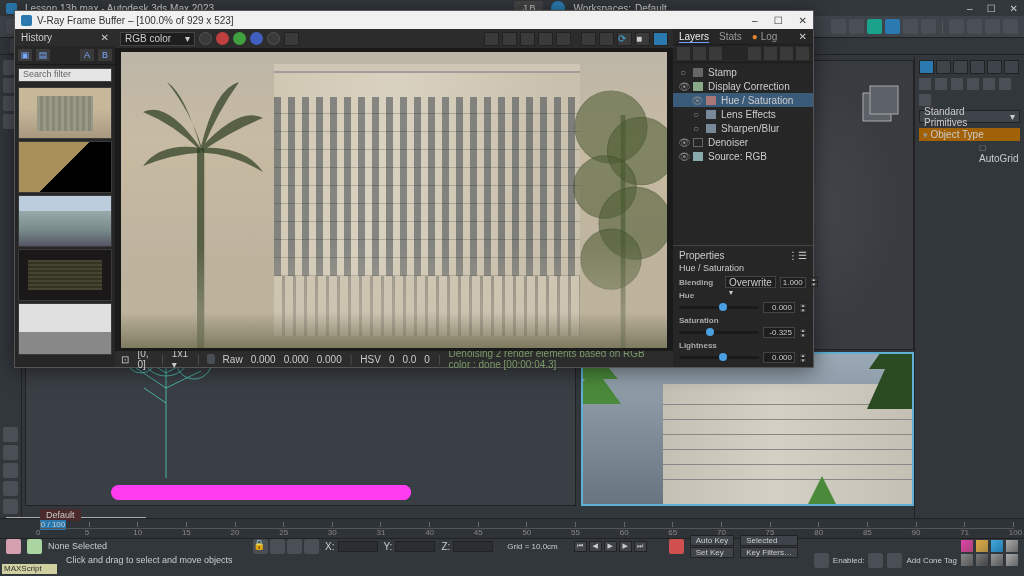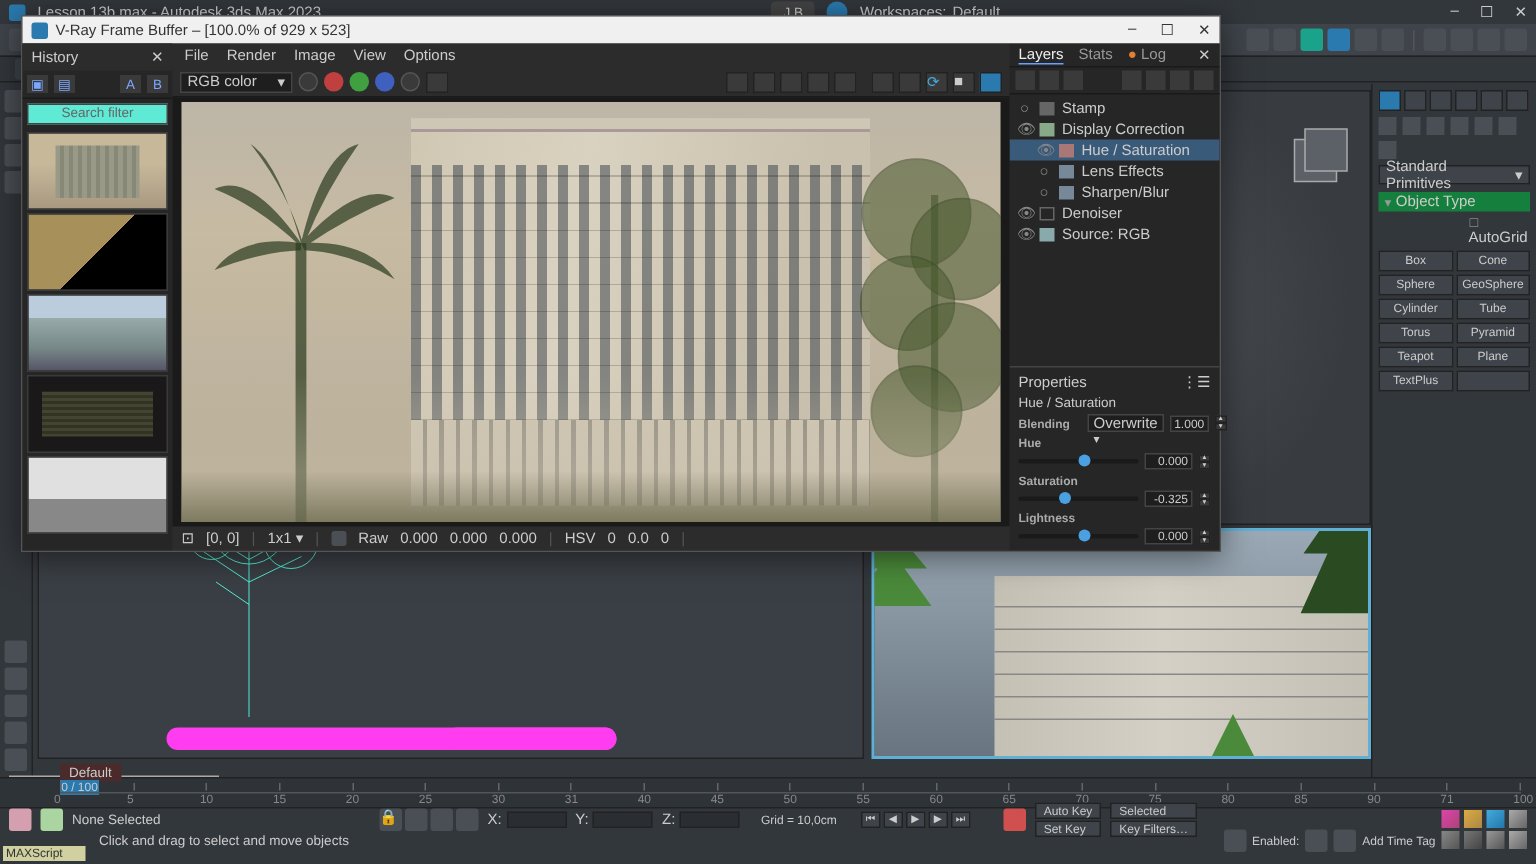--- a/index.html
+++ b/index.html
@@ -76,39 +76,39 @@
 
 
 .cmd { position:absolute; right:0; top:56px; width:110px; bottom:58px; background:#32373c; border-left:1px solid #222; padding:4px; }
 .cmd-tabs { display:flex; gap:2px; margin-bottom:4px;}
 .cmd-tab { width:15px;height:14px;background:#3e444a;border:1px solid #222; }
 .cmd-tab.active{ background:#2a7aaf; }
 .cmd-tabs2{ display:flex; gap:4px; margin-bottom:4px; flex-wrap:wrap;}
 .cmd-ic{width:12px;height:12px;background:#4a4f55;}
 .cmd-drop { width:100%; background:#3e444a; border:1px solid #222; height:13px; font-size:9px; padding:0 4px; display:flex;align-items:center;justify-content:space-between;}
 .cmd-sect { margin-top:5px; }
-.cmd-sect-h { background:#15803d; padding:1px 4px; font-size:9px; display:flex;align-items:center;}
+.cmd-sect-h { background:#a16207; padding:1px 4px; font-size:9px; display:flex;align-items:center;}
 .cmd-sect-h::before{content:"▾ ";color:#999;margin-right:3px;}
 .cmd-grid { display:grid; grid-template-columns:1fr 1fr; gap:2px; margin-top:3px;}
 .cmd-btn { background:#3e444a; border:1px solid #222; height:14px; font-size:8px; text-align:center; line-height:12px;}
 .cmd-chk { font-size:8px; color:#888; margin:3px 0 3px 12px;padding-left:48px;}
 .color-swatch{ width:16px;height:12px;background:#ff3cf0; margin-left:auto; margin-top:3px; border:1px solid #222;}
 
 
 .vfb { position:absolute; left:14px; top:10px; width:800px; height:358px; background:#2c2c2c; border:1px solid #555; box-shadow:0 3px 20px rgba(0,0,0,0.5); display:flex; flex-direction:column; }
 .vfb-title { height:18px; background:#f0f0f0; display:flex; align-items:center; padding:0 6px; }
 .vfb-title .ico { width:11px;height:11px;background:#2a7aaf;border-radius:2px;margin-right:5px;}
 .vfb-title span { color:#333; font-size:10px;}
 .vfb-title .wc { margin-left:auto; display:flex; gap:16px; color:#666; font-size:11px;}
 .vfb-body { flex:1; display:flex; min-height:0; }
 .vfb-history { width:100px; background:#262626; display:flex; flex-direction:column;}
 .vfb-history-h { background:#2c2c2c; padding:3px 6px; color:#6aa0ff; font-size:10px; display:flex;align-items:center;justify-content:space-between;}
 .vfb-history-tb { display:flex; gap:4px; padding:3px; border-bottom:1px solid #1a1a1a;}
 .hist-ic{width:14px;height:12px;background:#3a3a3a;display:flex;align-items:center;justify-content:center;color:#7aa8ff;font-size:9px;}
-.vfb-search { margin:3px; height:14px; background:#5eead4; border:1px solid #444; font-size:9px; padding:0 4px; color:#666;text-align:center;}
+.vfb-search { margin:3px; height:14px; background:#e5e5e5; border:1px solid #444; font-size:9px; padding:0 4px; color:#666;}
 .vfb-thumbs { flex:1; overflow:hidden; }
 .thumb { width:94px; height:52px; margin:2px 3px; border:1px solid #3a3a3a; }
 .th1{background:linear-gradient(180deg,#c8b89a 40%,#a89880);position:relative;}
 .th1::after{content:"";position:absolute;left:20%;right:20%;top:15%;bottom:15%;background:repeating-linear-gradient(90deg,#998,#998 3px,#887 3px,#887 6px);}
 .th2{background:linear-gradient(135deg,#a8905a 50%,#000 50%);}
 .th3{background:linear-gradient(180deg,#bcd 30%,#9aa 30%,#788 70%,#556);}
 .th4{background:#1a1818;position:relative;}
 .th4::after{content:"";position:absolute;left:10%;right:10%;top:20%;bottom:20%;background:repeating-linear-gradient(0deg,#443,#443 2px,#332 2px,#332 4px);}
 .th5{background:linear-gradient(180deg,#e0e0e0 55%,#888 55%);}
 
@@ -411,21 +411,21 @@
       </div>
     </div>
     <div class="status-row2">
       <span class="maxscript">MAXScript Mi…</span>
       <span style="margin-left:60px;font-size:9px">Click and drag to select and move objects</span>
       <div style="margin-left:auto;display:flex;gap:4px;align-items:center">
         <span class="tbtn"></span>
         <span style="font-size:8px">Enabled:</span>
         <span class="tbtn"></span>
         <span class="tbtn"></span>
-        <span style="font-size:8px">Add Time Tag</span>
+        <span style="font-size:8px">Add Cone Tag</span>
         <div class="cubes">
             <span class="c4"></span>
             <span class="c5"></span>
             <span class="c6"></span>
             <span class="c3"></span>
           </div>
       </div>
     </div>
   </div>
 
@@ -449,34 +449,20 @@
       </div>
     <div class="cmd-drop">
         <span>Standard Primitives</span>
         <span>▾</span>
       </div>
     <div class="cmd-sect">
       <div class="cmd-sect-h">
           <span>Object Type</span>
         </div>
       <div class="cmd-chk">☐ <span>AutoGrid</span></div>
-      <div class="cmd-grid" id="cmd-grid">
-          <div class="cmd-btn">Box</div>
-          <div class="cmd-btn">Cone</div>
-          <div class="cmd-btn">Sphere</div>
-          <div class="cmd-btn">GeoSphere</div>
-          <div class="cmd-btn">Cylinder</div>
-          <div class="cmd-btn">Tube</div>
-          <div class="cmd-btn">Torus</div>
-          <div class="cmd-btn">Pyramid</div>
-          <div class="cmd-btn">Teapot</div>
-          <div class="cmd-btn">Plane</div>
-          <div class="cmd-btn">TextPlus</div>
-          <div class="cmd-btn"></div>
-        </div>
     </div>
   </div>
 </div>
 
 <div class="vfb">
   <div class="vfb-title">
     <span class="ico"></span>
     <span>V-Ray Frame Buffer – [100.0% of 929 x 523]</span>
     <span class="wc">
       <span>–</span>
@@ -500,27 +486,20 @@
       <div class="vfb-search">Search filter</div>
       <div class="vfb-thumbs">
         <div class="thumb th1"></div>
         <div class="thumb th2"></div>
         <div class="thumb th3"></div>
         <div class="thumb th4"></div>
         <div class="thumb th5"></div>
       </div>
     </div>
     <div class="vfb-main">
-      <div class="vfb-menu">
-        <span>File</span>
-        <span>Render</span>
-        <span>Image</span>
-        <span>View</span>
-        <span>Options</span>
-      </div>
       <div class="vfb-tool">
         <div class="sel">
             <span>RGB color</span>
             <span>▾</span>
           </div>
         <span class="dot dW"></span>
         <span class="dot dR"></span>
         <span class="dot dG"></span>
         <span class="dot dB"></span>
         <span class="dot dW"></span>
@@ -570,20 +549,21 @@
         <span>Raw</span>
         <span>0.000</span>
           <span>0.000</span>
           <span>0.000</span>
           <span class="sep">|</span>
         <span>HSV</span>
         <span>0</span>
           <span>0.0</span>
           <span>0</span>
           <span class="sep">|</span>
+        <span style="color:#7a9a6a">Denoising 2 render elements based on RGB color : done [00:00:04.3]</span>
       </div>
     </div>
     <div class="vfb-layers">
       <div class="vfb-ltabs">
         <span class="lt" style="color:#eee;border-bottom:1px solid #6aa0ff">Layers</span>
         <span class="lt">Stats</span>
         <span class="lt log">Log</span>
         <span style="margin-left:auto">✕</span>
       </div>
       <div class="vfb-ltb">

